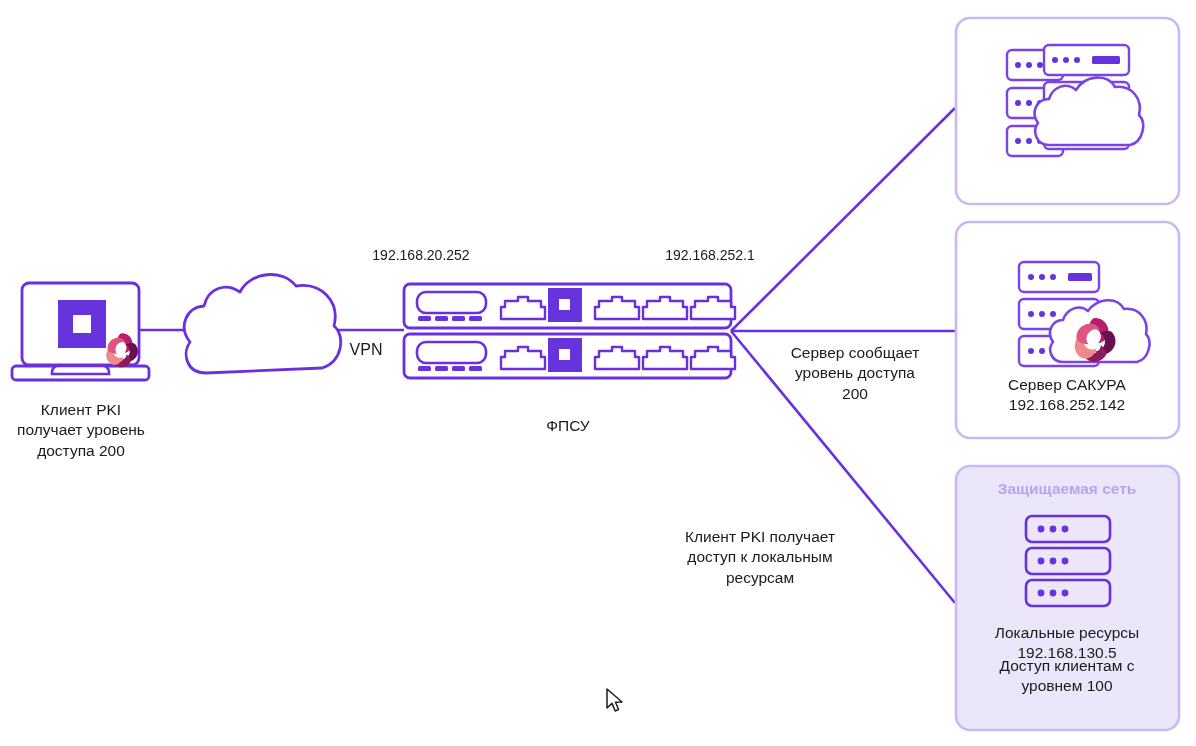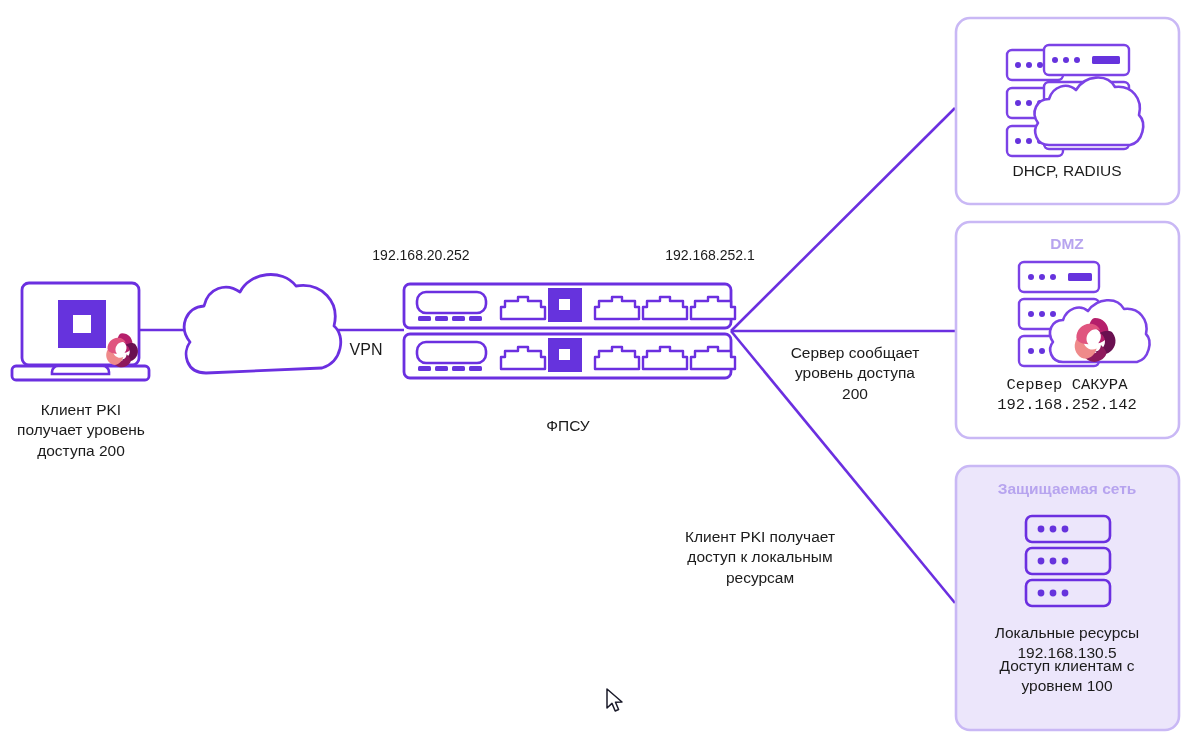--- a/index.html
+++ b/index.html
@@ -230,25 +230,23 @@
 доступа 200</div>
 
   <div class="txt cap" style="left:760px;top:343px;width:190px;">Сервер сообщает
 уровень доступа
 200</div>
 
   <div class="txt cap" style="left:660px;top:485px;width:200px;margin-top:42px;">Клиент PKI получает
 доступ к локальным
 ресурсам</div>
 
-  <div class="txt cap" style="left:967px;top:161px;width:200px;">DHCP,  RADIUS</div>
-
-  <div class="txt zonehdr" style="left:967px;top:234px;width:200px;">DMZ</div>
-
-  <div class="txt cap" style="left:967px;top:375px;width:200px;font-family:Liberation Mono, monospace;">Сервер САКУРА
+
+
+  <div class="txt cap" style="left:967px;top:375px;width:200px;">Сервер САКУРА
 192.168.252.142</div>
 
   <div class="txt zonehdr" style="left:967px;top:479px;width:200px;">Защищаемая сеть</div>
 
   <div class="txt cap" style="left:967px;top:623px;width:200px;">Локальные ресурсы
 192.168.130.5</div>
 
   <div class="txt cap" style="left:967px;top:656px;width:200px;">Доступ клиентам с
 уровнем 100</div>
 

